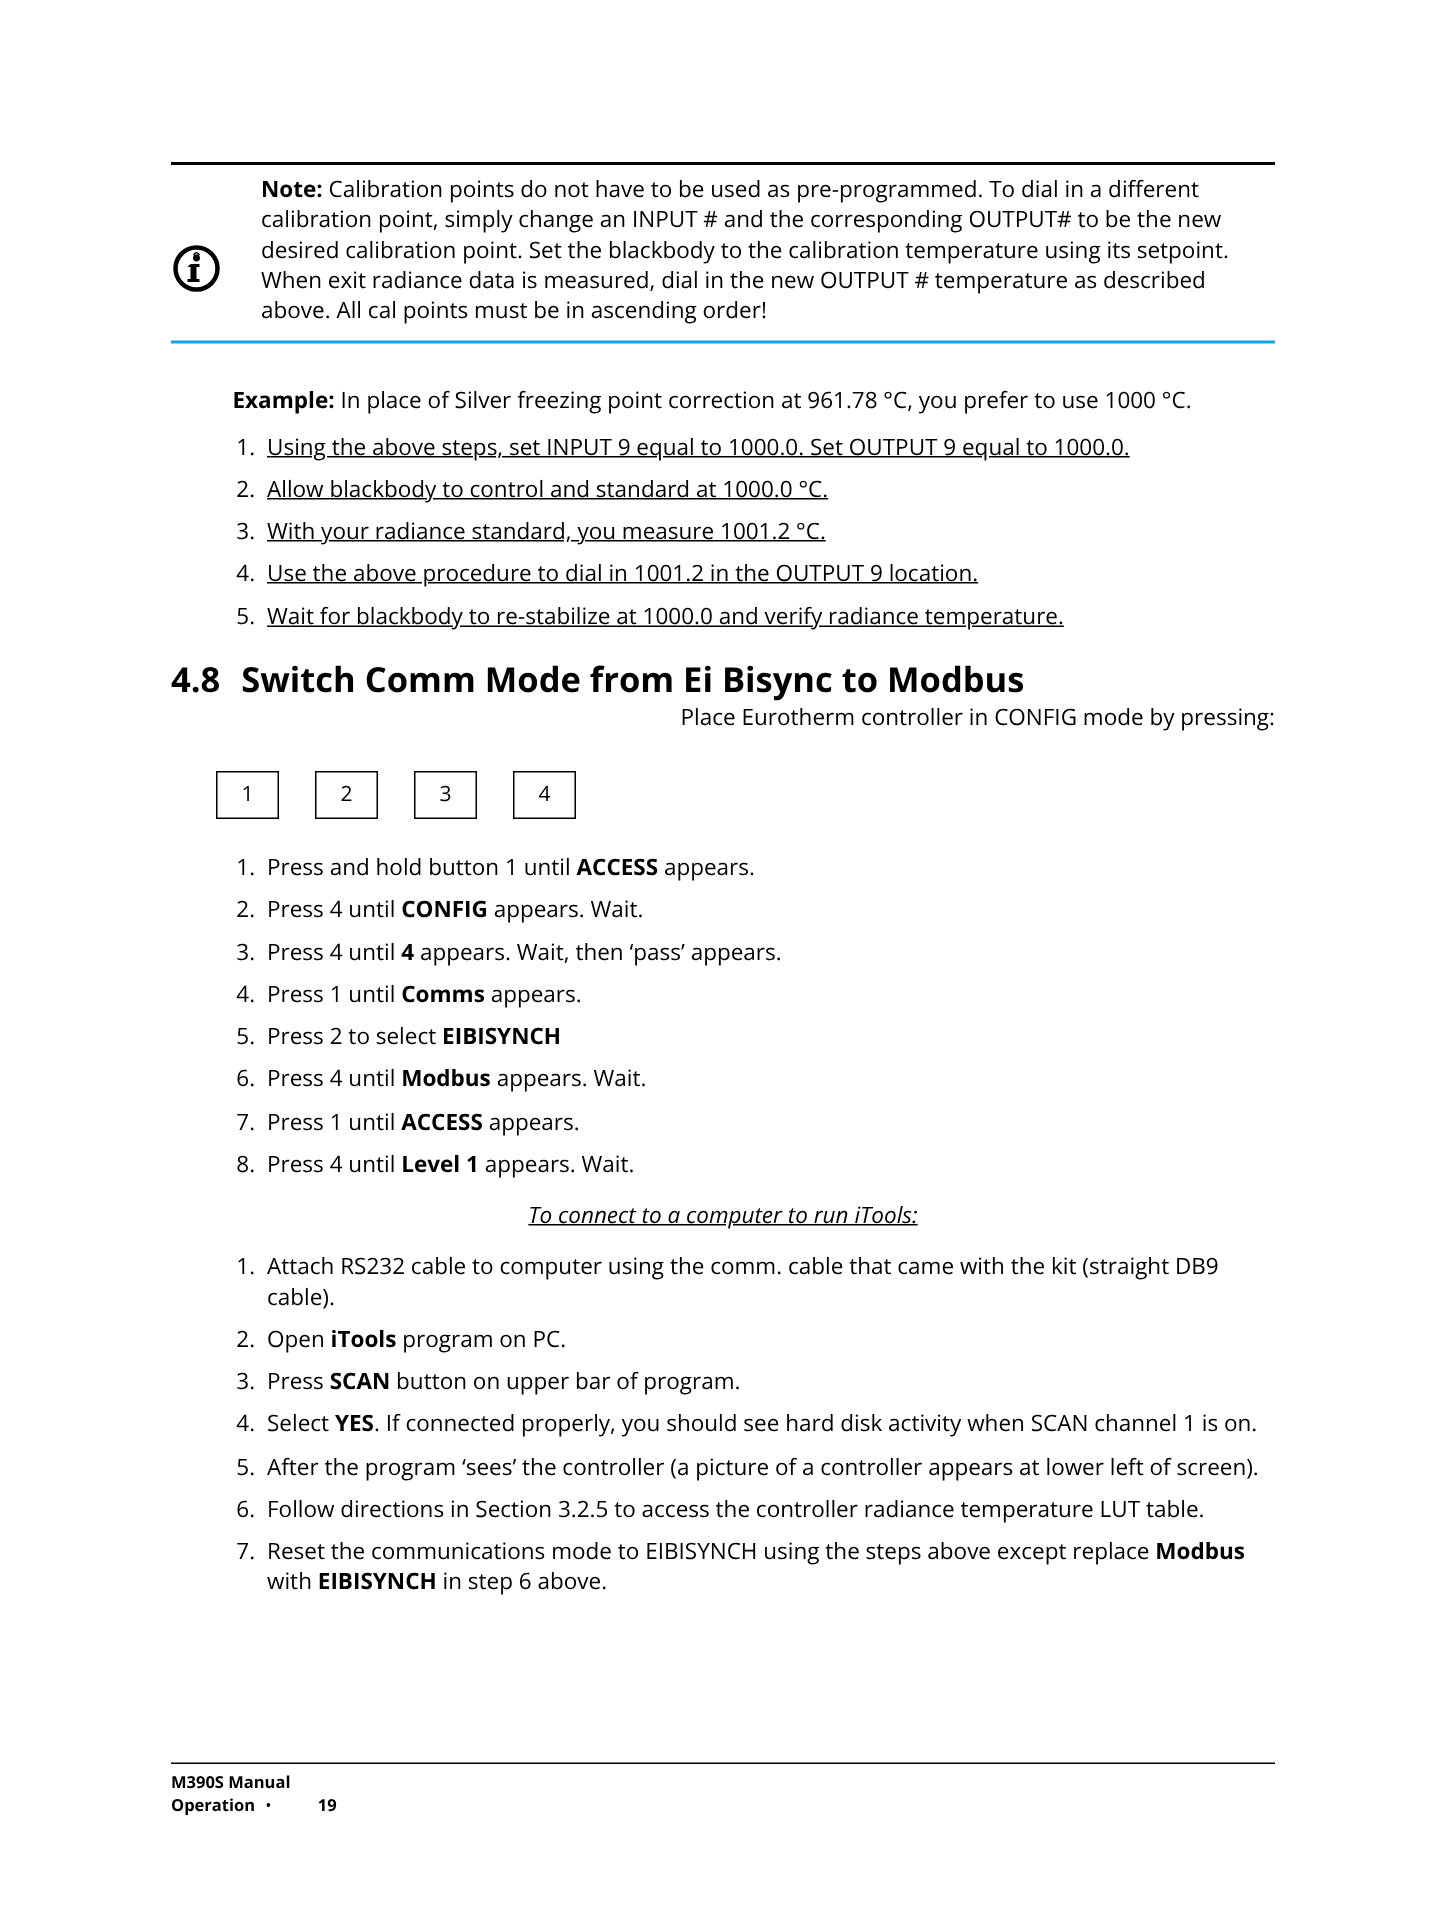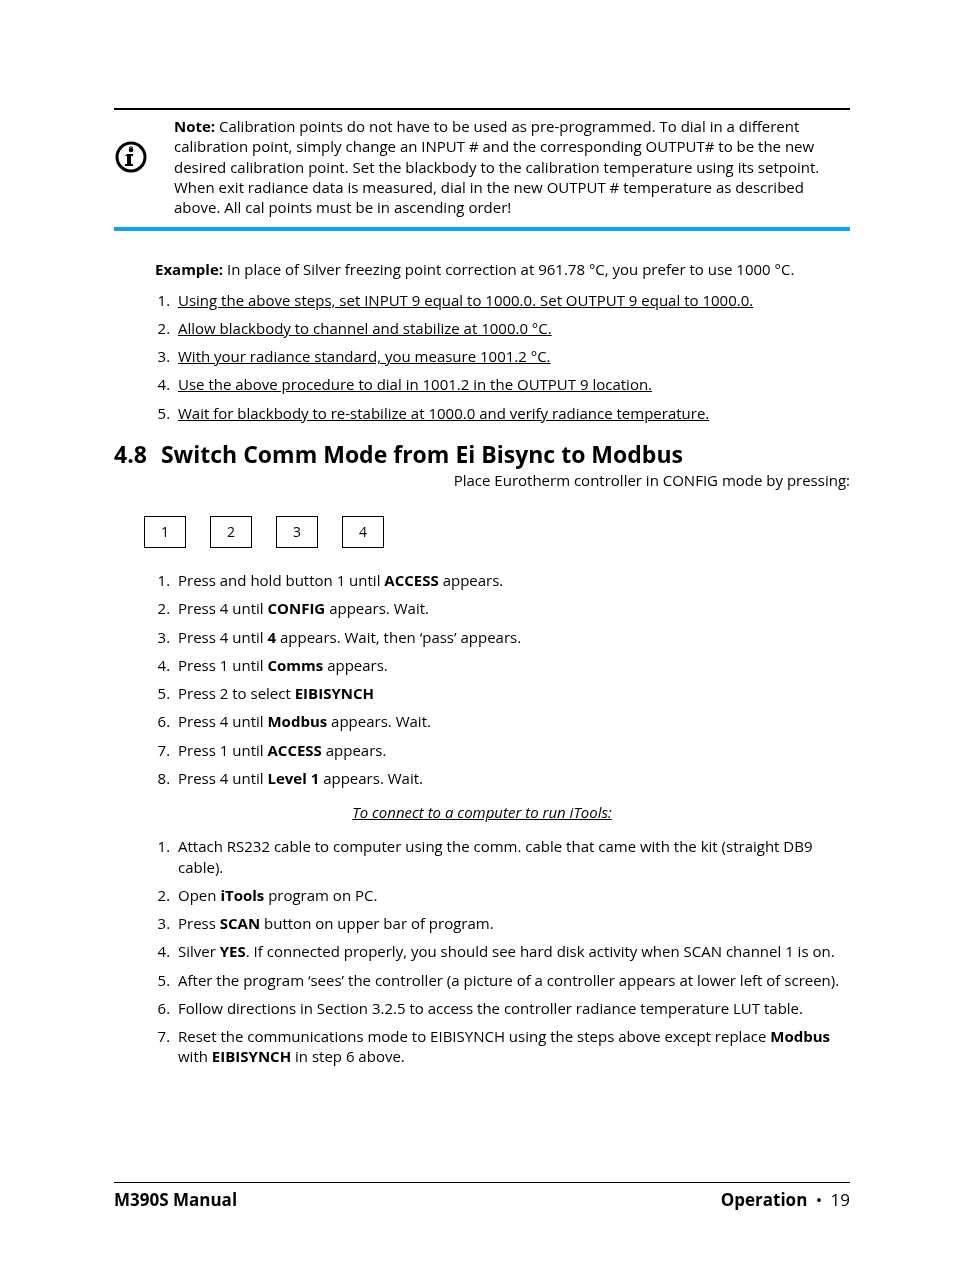--- a/index.html
+++ b/index.html
@@ -15,24 +15,24 @@
   .page {
     width: 954px;
     height: 1270px;
     box-sizing: border-box;
     padding: 108px 104px 60px 114px;
     position: relative;
   }
   
   .note-block {
     border-top: 2px solid #000;
-    border-bottom: 4px solid #0ea5e9;
+    border-bottom: 2px solid #0ea5e9;
     padding: 6px 0 10px 0;
     display: flex;
-    align-items: flex-start;
+    align-items: center;
     margin-bottom: 28px;
   }
   .note-icon {
     flex: 0 0 60px;
     display: flex;
     align-items: center;
     justify-content: flex-start;
     padding-top: 24px;
   }
   .note-text {
@@ -100,28 +100,29 @@
     text-align: center;
   }
   
   .footer {
     position: absolute;
     left: 114px;
     right: 104px;
     bottom: 58px;
     border-top: 1.5px solid #000;
     padding-top: 6px;
-    font-size: 17px;
+    font-size: 11px;
     display: flex;
     justify-content: space-between;
+    flex-direction: column;
   }
   .footer .left { font-weight: 700; }
   .footer .right { font-weight: 700; }
   .footer .bullet { font-weight: 400; margin: 0 4px; }
-  .footer .pnum { font-weight: 400; }
+  .footer .pnum { font-weight: 700; margin-left: 24px; }
 </style>
 </head>
 <body>
 
 <div class="page">
 
   <div class="note-block">
     <div class="note-icon">
       <svg width="34" height="34" viewBox="0 0 34 34">
         <circle cx="17" cy="17" r="14" fill="none" stroke="#000" stroke-width="3"></circle>
@@ -134,21 +135,21 @@
       <span class="bold">Note:</span><span> Calibration points do not have to be used as pre-programmed. To dial in a different calibration point, simply change an INPUT # and the corresponding OUTPUT# to be the new desired calibration point. Set the blackbody to the calibration temperature using its setpoint. When exit radiance data is measured, dial in the new OUTPUT # temperature as described above. All cal points must be in ascending order!</span>
     </div>
   </div>
 
   <div class="example-line">
     <span class="bold">Example:</span><span>  In place of Silver freezing point correction at 961.78 °C, you prefer to use 1000 °C.</span>
   </div>
 
   <ol class="num-list">
     <li>Using the above steps, set INPUT 9 equal  to 1000.0.  Set OUTPUT 9 equal to 1000.0.</li>
-    <li>Allow blackbody to channel and stabilize at 1000.0 °C.</li>
+    <li>Allow blackbody to control and standard at 1000.0 °C.</li>
     <li>With your radiance standard, you measure 1001.2 °C.</li>
     <li>Use the above procedure to dial in 1001.2 in the OUTPUT 9 location.</li>
     <li>Wait for blackbody to re-stabilize at 1000.0 and verify radiance temperature.</li>
   </ol>
 
 
   <div class="h2">
     <span class="num">4.8</span><span>Switch Comm Mode from Ei Bisync to Modbus</span>
   </div>
   <div class="para after-h2">Place Eurotherm controller in CONFIG mode by pressing:</div>
@@ -170,21 +171,21 @@
     <li><span>Press 1 until </span><span class="bold">ACCESS</span><span> appears.</span></li>
     <li><span>Press 4 until </span><span class="bold">Level 1</span><span> appears. Wait.</span></li>
   </ol>
 
   <div class="sub-head">To connect to a computer to run iTools:</div>
 
   <ol class="steps">
     <li><span>Attach RS232 cable to computer using the comm. cable that came with the kit (straight DB9 cable).</span></li>
     <li><span>Open </span><span class="bold">iTools</span><span> program on PC.</span></li>
     <li><span>Press </span><span class="bold">SCAN</span><span> button on upper bar of program.</span></li>
-    <li><span>Silver </span><span class="bold">YES</span><span>. If connected properly, you should see hard disk activity when SCAN channel 1 is on.</span></li>
+    <li><span>Select </span><span class="bold">YES</span><span>. If connected properly, you should see hard disk activity when SCAN channel 1 is on.</span></li>
     <li><span>After the program ‘sees’ the controller (a picture of a controller appears at lower left of screen).</span></li>
     <li><span>Follow directions in Section 3.2.5 to access the controller radiance temperature LUT table.</span></li>
     <li><span>Reset the communications mode to EIBISYNCH using the steps above except replace </span><span class="bold">Modbus</span><span> with </span><span class="bold">EIBISYNCH</span><span> in step 6 above.</span></li>
   </ol>
 
   <div class="footer">
     <div class="left">M390S Manual</div>
     <div class="right">
       <span>Operation</span><span class="bullet">  •  </span><span class="pnum">19</span>
     </div>

